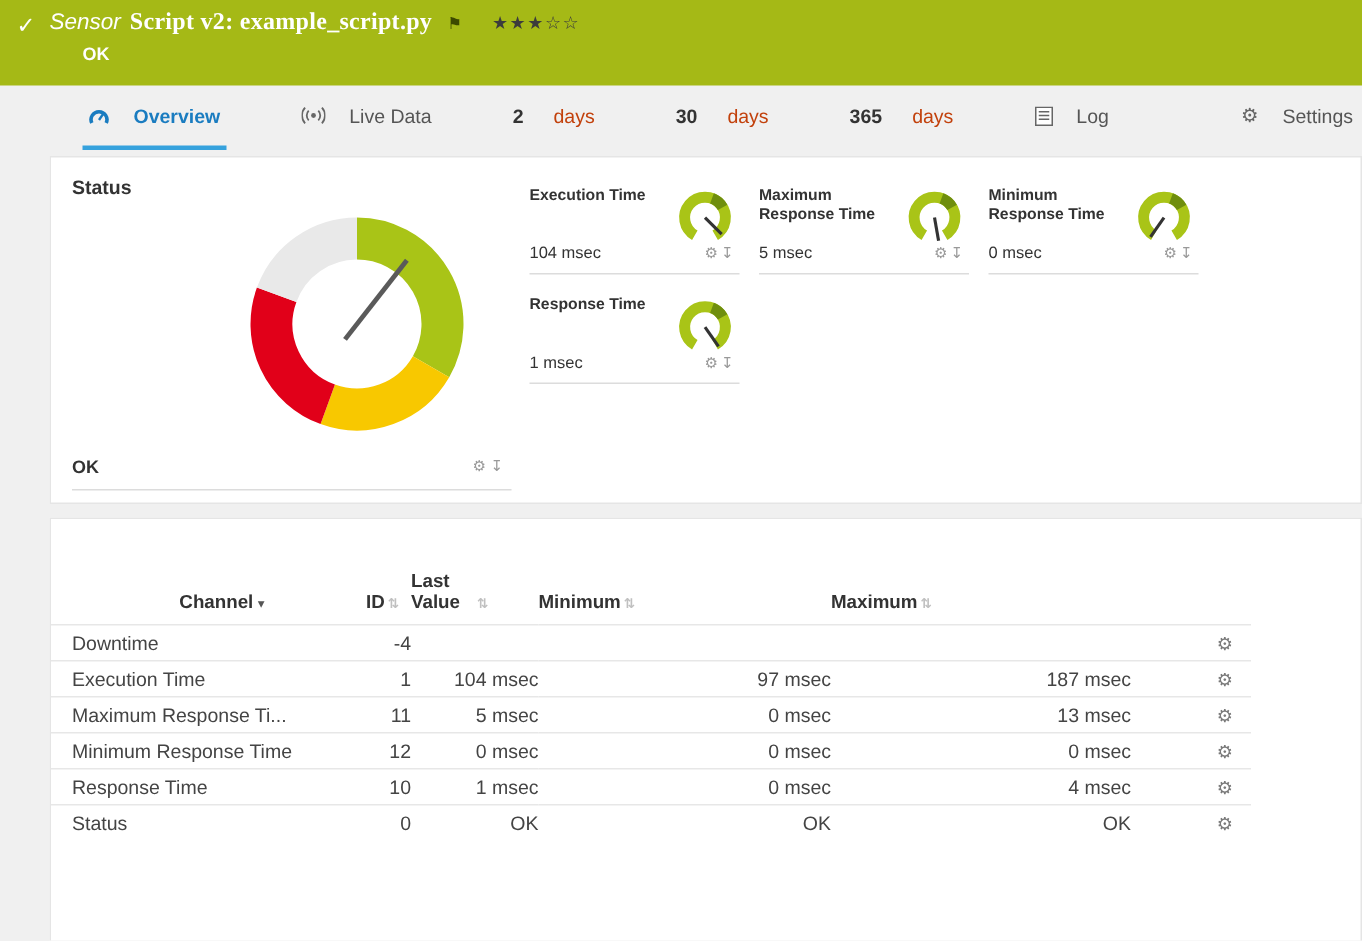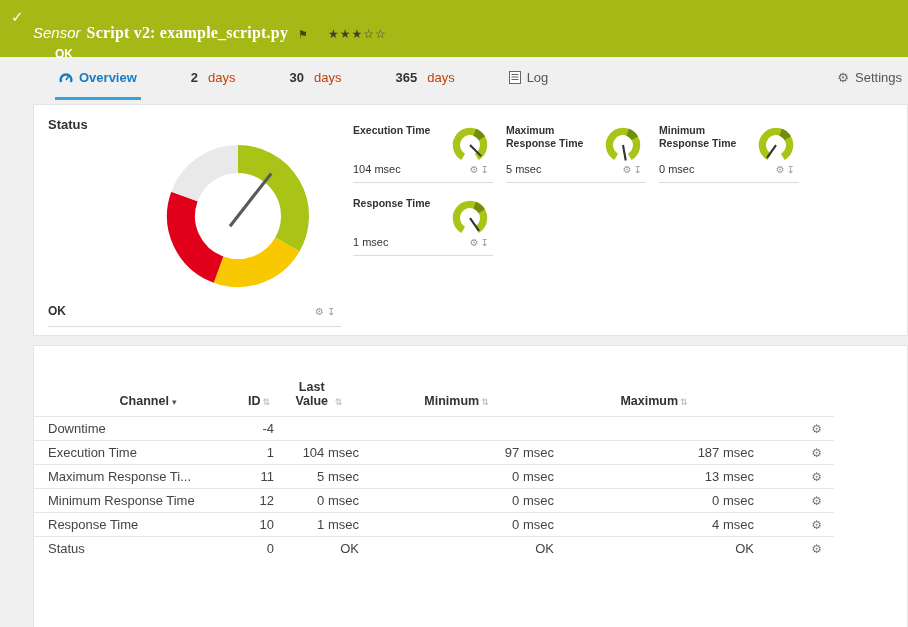--- a/index.html
+++ b/index.html
@@ -2,31 +2,31 @@
 <html><head>
 <meta charset="utf-8">
 <style>
   * { margin:0; padding:0; box-sizing:border-box; }
   html,body { width:908px; height:627px; overflow:hidden; background:#f0f0f0;
     font-family:"Liberation Sans","DejaVu Sans",sans-serif; color:#444; }
 
   
   .topbar { height:57px; background:#a5b916; position:relative; color:#fff; }
   .topbar .check { position:absolute; left:11px; top:8px; font-size:15px; font-weight:bold; color:#fff; }
-  .titleblock { position:absolute; left:33px; top:24px; }
+  .titleblock { position:absolute; left:33px; top:6px; }
   .titleline { display:flex; align-items:baseline; gap:6px; }
   .kind { font-style:italic; font-size:15px; }
   .sensor-title { font-size:16px; font-weight:bold; letter-spacing:.2px;font-family:Liberation Serif, serif; }
   .flag { font-size:11px; color:#3c4a00; margin-left:4px; }
   .stars { font-size:12px; color:#3c3c3c; letter-spacing:1px; margin-left:14px; }
   .hdr-status { font-size:12px; font-weight:bold; margin-top:5px; padding-left:22px; }
 
   
   .tabs { height:43px; display:flex; align-items:stretch; padding-left:55px; font-size:13px; color:#555; }
-  .tab { display:flex; align-items:center; gap:6px; padding:4px 4px; margin-right:46px;
+  .tab { display:flex; align-items:center; gap:16px; padding:4px 4px; margin-right:46px;
          border-bottom:3px solid transparent; cursor:pointer; white-space:nowrap; }
   .tab.active { color:#1a7cc0; border-bottom-color:#36a2dd; font-weight:bold; }
   .tab .num { font-weight:bold; color:#333; margin-right:4px; }
   .tab .unit { color:#c2410c; }
   .tab-settings { margin-left:auto; margin-right:0; padding-right:6px; }
   .gear-glyph { font-size:13px; color:#666; }
 
   
   .card { background:#fff; border:1px solid #e5e5e5; margin-left:33px; position:relative; }
   .status-card { height:232px; margin-top:4px; }
@@ -44,21 +44,21 @@
   .mini-value { position:absolute; left:0; bottom:7px; font-size:11px; color:#333; }
   .mini-icons { position:absolute; right:2px; bottom:7px; font-size:10px; color:#999; letter-spacing:2px; }
   .mini-icons span { cursor:pointer; }
 
   
   .table-card { margin-top:9px; height:300px; }
   table.channels { border-collapse:collapse; table-layout:fixed; width:800px; margin-top:34px; font-size:13px; }
   col.c1{width:210px} col.c2{width:30px} col.c3{width:85px} col.c4{width:195px} col.c5{width:200px} col.c6{width:80px}
   th { font-size:12.5px; font-weight:bold; color:#333; vertical-align:bottom; padding-bottom:8px; }
   th.ch { text-align:center; padding-left:18px; }
-  th.rnum { text-align:center;margin-top:32px; }
+  th.rnum { text-align:left;margin-top:32px; }
   th .wrapcap { display:inline-block; max-width:42px; }
   .sorticon { font-size:9px; color:#c0c0c0; margin-left:2px; }
   .sortdown { font-size:9px; color:#555; margin-left:3px; }
   td { height:24px; border-top:1px solid #e7e7e7; color:#444; }
   td.c-ch { padding-left:14px; text-align:left; }
   td.c-id, td.c-num { text-align:right; }
   td.c-edit { text-align:right; padding-right:12px; }
   .editicon { color:#7a7a7a; font-size:12px; cursor:pointer; }
   .tabicon { flex:0 0 auto; }
 </style>
@@ -80,20 +80,30 @@
 
 <nav class="tabs">
   <div class="tab active">
     <svg class="tabicon" width="14" height="13" viewBox="0 0 14 13">
         <path d="M2.2 11 A 5.3 5.3 0 1 1 11.8 11" fill="none" stroke="#1a7cc0" stroke-width="2.4"></path>
         <line x1="7" y1="9" x2="10.2" y2="4.2" stroke="#1a7cc0" stroke-width="1.6"></line>
       </svg>
     <span>Overview</span>
   </div>
   <div class="tab">
+    <svg class="tabicon" width="16" height="12" viewBox="0 0 16 12">
+        <circle cx="8" cy="6" r="1.6" fill="#666"></circle>
+        <path d="M4.8 2.8 A4.6 4.6 0 0 0 4.8 9.2" fill="none" stroke="#666" stroke-width="1.2"></path>
+        <path d="M11.2 2.8 A4.6 4.6 0 0 1 11.2 9.2" fill="none" stroke="#666" stroke-width="1.2"></path>
+        <path d="M2.4 0.8 A7.6 7.6 0 0 0 2.4 11.2" fill="none" stroke="#666" stroke-width="1.2"></path>
+        <path d="M13.6 0.8 A7.6 7.6 0 0 1 13.6 11.2" fill="none" stroke="#666" stroke-width="1.2"></path>
+      </svg>
+    <span>Live Data</span>
+  </div>
+  <div class="tab">
     <span class="num">2</span>
     <span class="unit">days</span>
   </div>
   <div class="tab">
     <span class="num">30</span>
     <span class="unit">days</span>
   </div>
   <div class="tab">
     <span class="num">365</span>
     <span class="unit">days</span>

